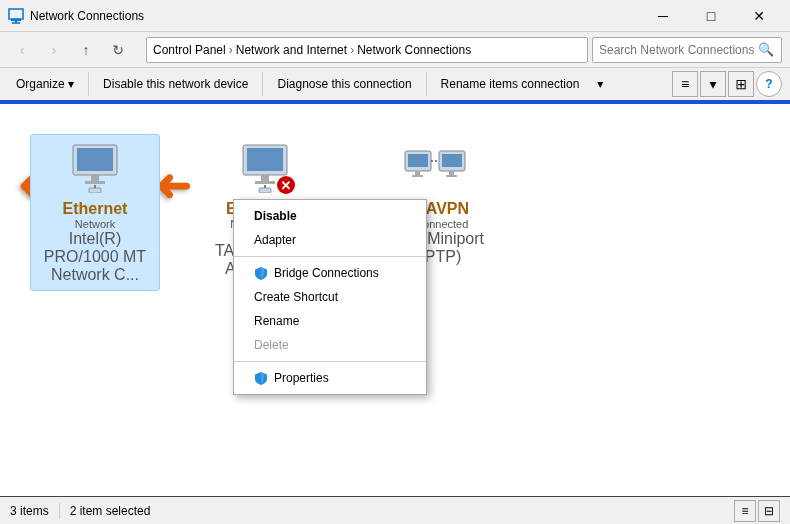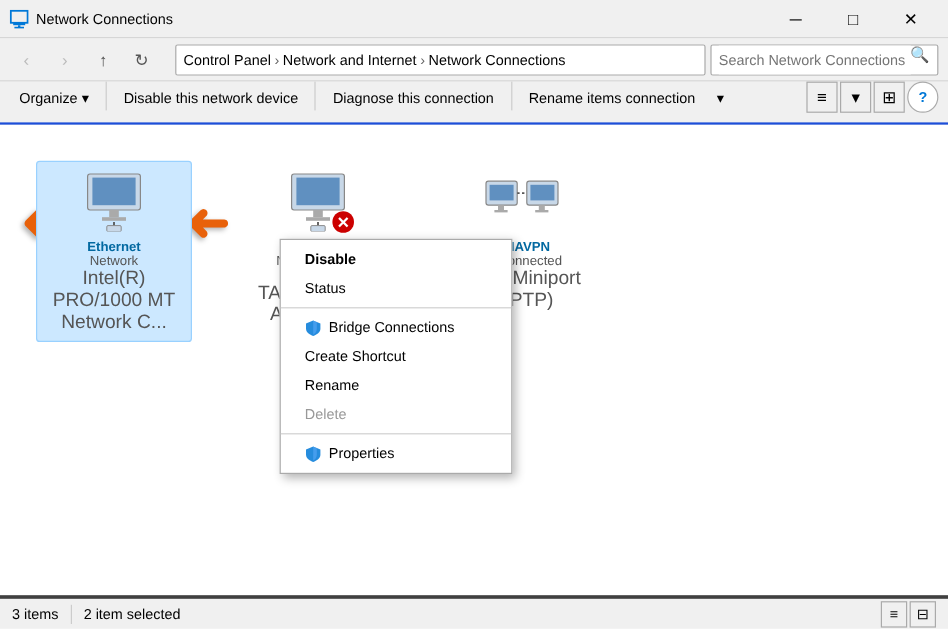--- a/index.html
+++ b/index.html
@@ -52,37 +52,38 @@
       font-size: 12px;
       color: #000;
       border-radius: 2px;
       margin-left: 10px;
     }
     .breadcrumb-sep { color: #666; margin: 0 3px; }
     .search-box {
       width: 190px; height: 26px;
       border: 1px solid #aaa;
       display: flex;
+      align-items: center;
       background: #fff;
       border-radius: 2px;
       padding: 0 6px;
     }
     .search-input {
       border: none; outline: none; flex: 1; font-size: 12px; color: #666;
     }
     .search-icon { color: #888; font-size: 13px; }
 
     
     .toolbar {
       background: #f0f0f0;
       height: 36px;
       display: flex;
-      align-items: flex-start;
+      align-items: center;
       padding: 0 8px;
-      border-bottom: 2px solid #1d4ed8;
+      border-bottom: 4px solid #1d4ed8;
       gap: 2px;
     }
     .toolbar-btn {
       height: 28px;
       padding: 0 8px;
       border: none; background: transparent; cursor: pointer;
       font-size: 12px; color: #000; border-radius: 2px;
       display: flex; align-items: center; gap: 3px;
       white-space: nowrap;
     }
@@ -122,21 +123,21 @@
       padding: 6px;
       cursor: pointer;
       border-radius: 3px;
       display: flex; flex-direction: column; align-items: center; gap: 4px;
       position: relative;
     }
     .net-item.selected { background: #cce8ff; border: 1px solid #99d1ff; }
     .net-item.normal { border: 1px solid transparent; }
     .net-item-icon { position: relative; }
     .net-item-info { text-align: center; }
-    .net-item-name { font-weight: 600; font-size: 11px; color: #0369a1; }
+    .net-item-name { font-weight: 600; font-size: 16px; color: #a16207; }
     .net-item-status { font-size: 11px; color: #555; }
     .net-item-driver { font-size: 16px; color: #555; }
 
     
     .red-x {
       position: absolute;
       bottom: 2px; right: 2px;
       width: 18px; height: 18px;
       background: #cc0000;
       border-radius: 50%;
@@ -182,21 +183,21 @@
     .ctx-separator { height: 1px; background: #d0d0d0; margin: 4px 0; }
     .ctx-shield {
       width: 14px; height: 14px;
       display: inline-flex; align-items: center; justify-content: center;
     }
 
     
     .status-bar {
       background: #f0f0f0;
       height: 28px;
-      border-top: 3px solid #404040;
+      border-top: 1px solid #404040;
       display: flex;
       align-items: center;
       padding: 0 10px;
       font-size: 12px;
       color: #000;
       gap: 10px;
       position: absolute;
       bottom: 0;
       left: 0; right: 0; margin-top: 44px;
     }
@@ -333,21 +334,21 @@
     </div>
     <div class="net-item-info">
       <div class="net-item-name">HMAVPN</div>
       <div class="net-item-status">Disconnected</div>
       <div class="net-item-driver">WAN Miniport (PPTP)</div>
     </div>
   </div>
 
   <div class="context-menu">
     <div class="ctx-item bold">Disable</div>
-    <div class="ctx-item">Status</div>
+    <div class="ctx-item">Adapter</div>
     <div class="ctx-separator"></div>
     <div class="ctx-item">
       <span class="ctx-shield">
         <svg width="14" height="14" viewBox="0 0 14 14">
           <path d="M7 1 L13 3.5 L13 8 C13 11 10 13 7 14 C4 13 1 11 1 8 L1 3.5 Z" fill="#0078d7" opacity="0.85"></path>
           <path d="M7 1 L10 2.5 L10 8 C10 10.5 8.5 12 7 13" fill="#5aa8f8" opacity="0.6"></path>
         </svg>
       </span>
       Bridge Connections
     </div>

